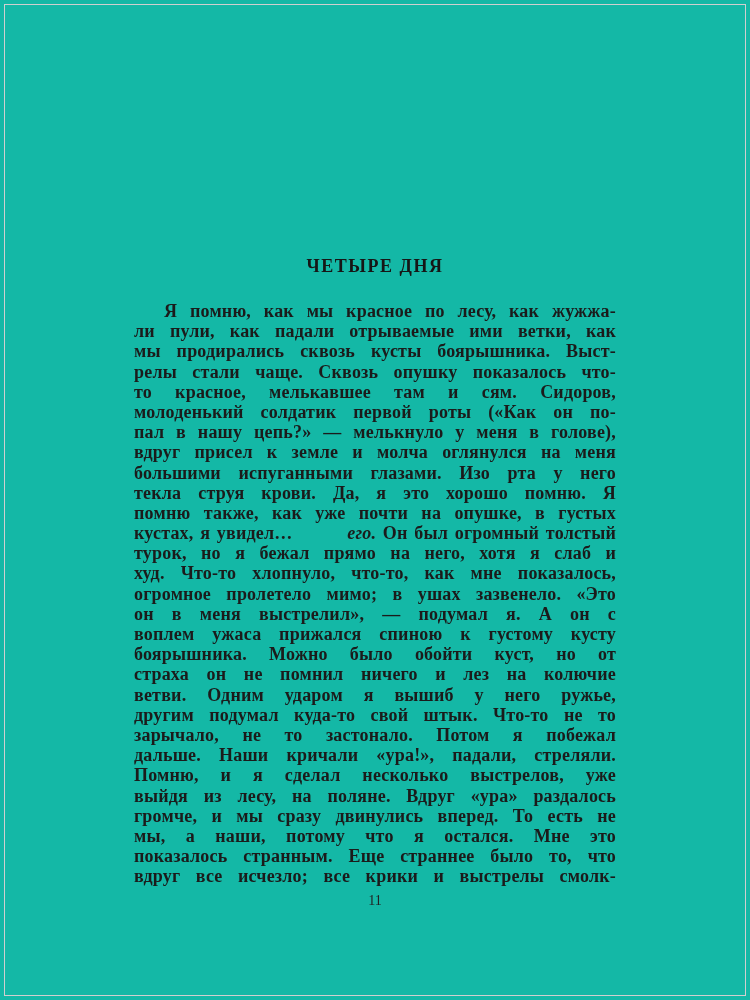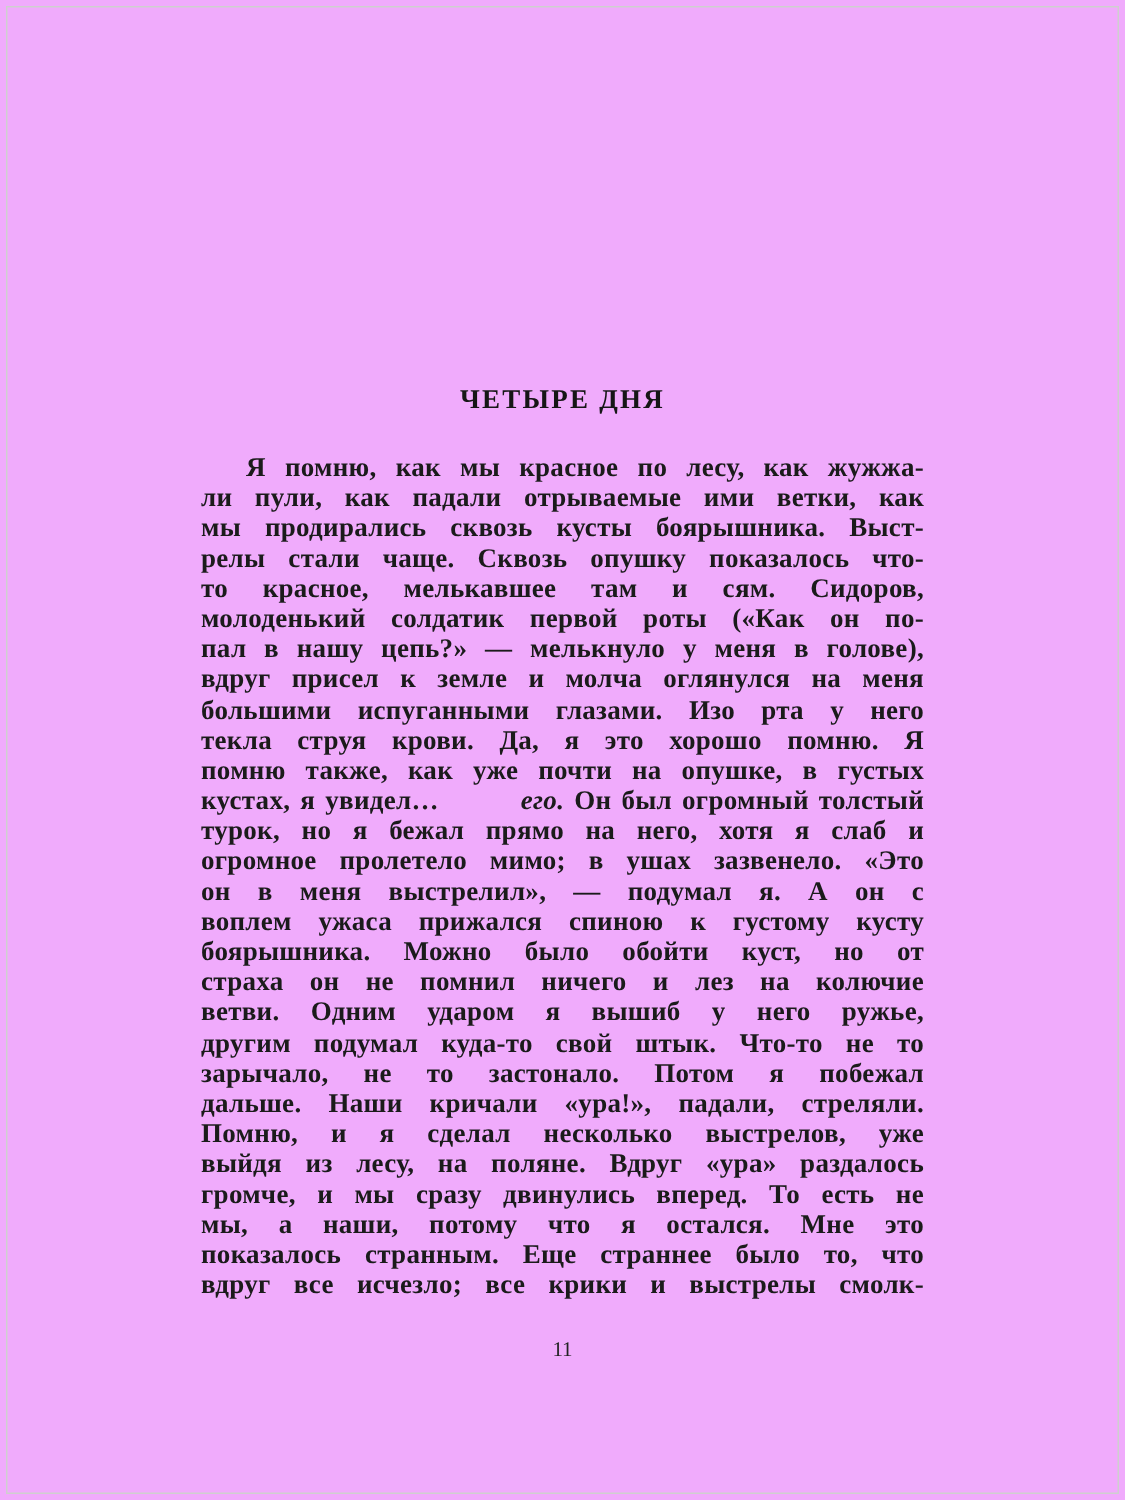--- a/index.html
+++ b/index.html
@@ -4,21 +4,21 @@
 <style>
   html, body {
     margin: 0;
     padding: 0;
     background: #ffffff;
   }
   .page {
     position: relative;
     width: 750px;
     height: 1000px;
-    background: #f0abfc;
+    background: #14b8a6;
     overflow: hidden;
     font-family: "Liberation Serif", serif;
     color: #1b1b1b;
   }
   .scan-border {
     position: absolute;
     left: 4px;
     top: 4px;
     right: 4px;
     bottom: 4px;
@@ -86,20 +86,21 @@
       <div class="line"><span>релы стали чаще. Сквозь опушку показалось что-</span></div>
       <div class="line"><span>то красное, мелькавшее там и сям. Сидоров,</span></div>
       <div class="line"><span>молоденький солдатик первой роты («Как он по-</span></div>
       <div class="line"><span>пал в нашу цепь?» — мелькнуло у меня в голове),</span></div>
       <div class="line"><span>вдруг присел к земле и молча оглянулся на меня</span></div>
       <div class="line"><span>большими испуганными глазами. Изо рта у него</span></div>
       <div class="line"><span>текла струя крови. Да, я это хорошо помню. Я</span></div>
       <div class="line"><span>помню также, как уже почти на опушке, в густых</span></div>
       <div class="line"><span>кустах, я увидел… </span><span class="italic">его.</span><span> Он был огромный толстый</span></div>
       <div class="line"><span>турок, но я бежал прямо на него, хотя я слаб и</span></div>
+      <div class="line"><span>худ. Что-то хлопнуло, что-то, как мне показалось,</span></div>
       <div class="line"><span>огромное пролетело мимо; в ушах зазвенело. «Это</span></div>
       <div class="line"><span>он в меня выстрелил», — подумал я. А он с</span></div>
       <div class="line"><span>воплем ужаса прижался спиною к густому кусту</span></div>
       <div class="line"><span>боярышника. Можно было обойти куст, но от</span></div>
       <div class="line"><span>страха он не помнил ничего и лез на колючие</span></div>
       <div class="line"><span>ветви. Одним ударом я вышиб у него ружье,</span></div>
       <div class="line"><span>другим подумал куда-то свой штык. Что-то не то</span></div>
       <div class="line"><span>зарычало, не то застонало. Потом я побежал</span></div>
       <div class="line"><span>дальше. Наши кричали «ура!», падали, стреляли.</span></div>
       <div class="line"><span>Помню, и я сделал несколько выстрелов, уже</span></div>

